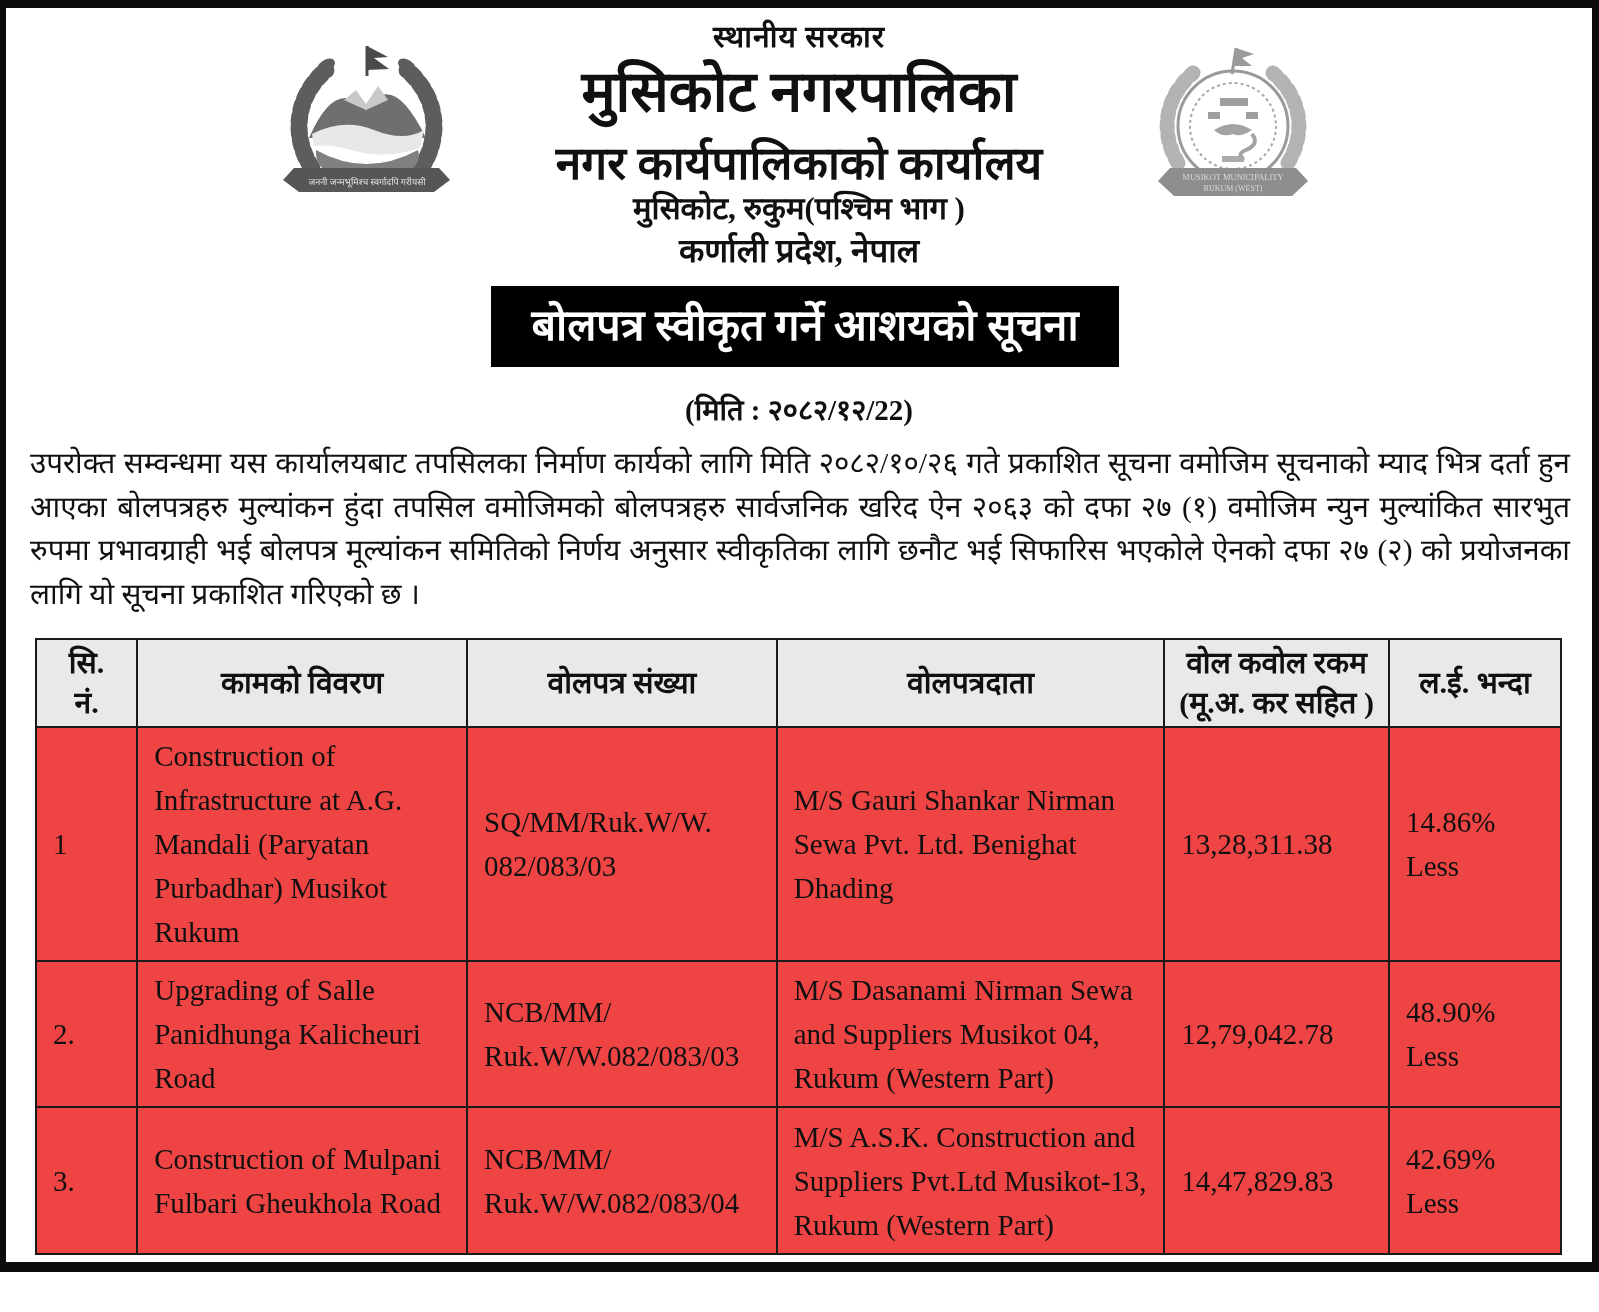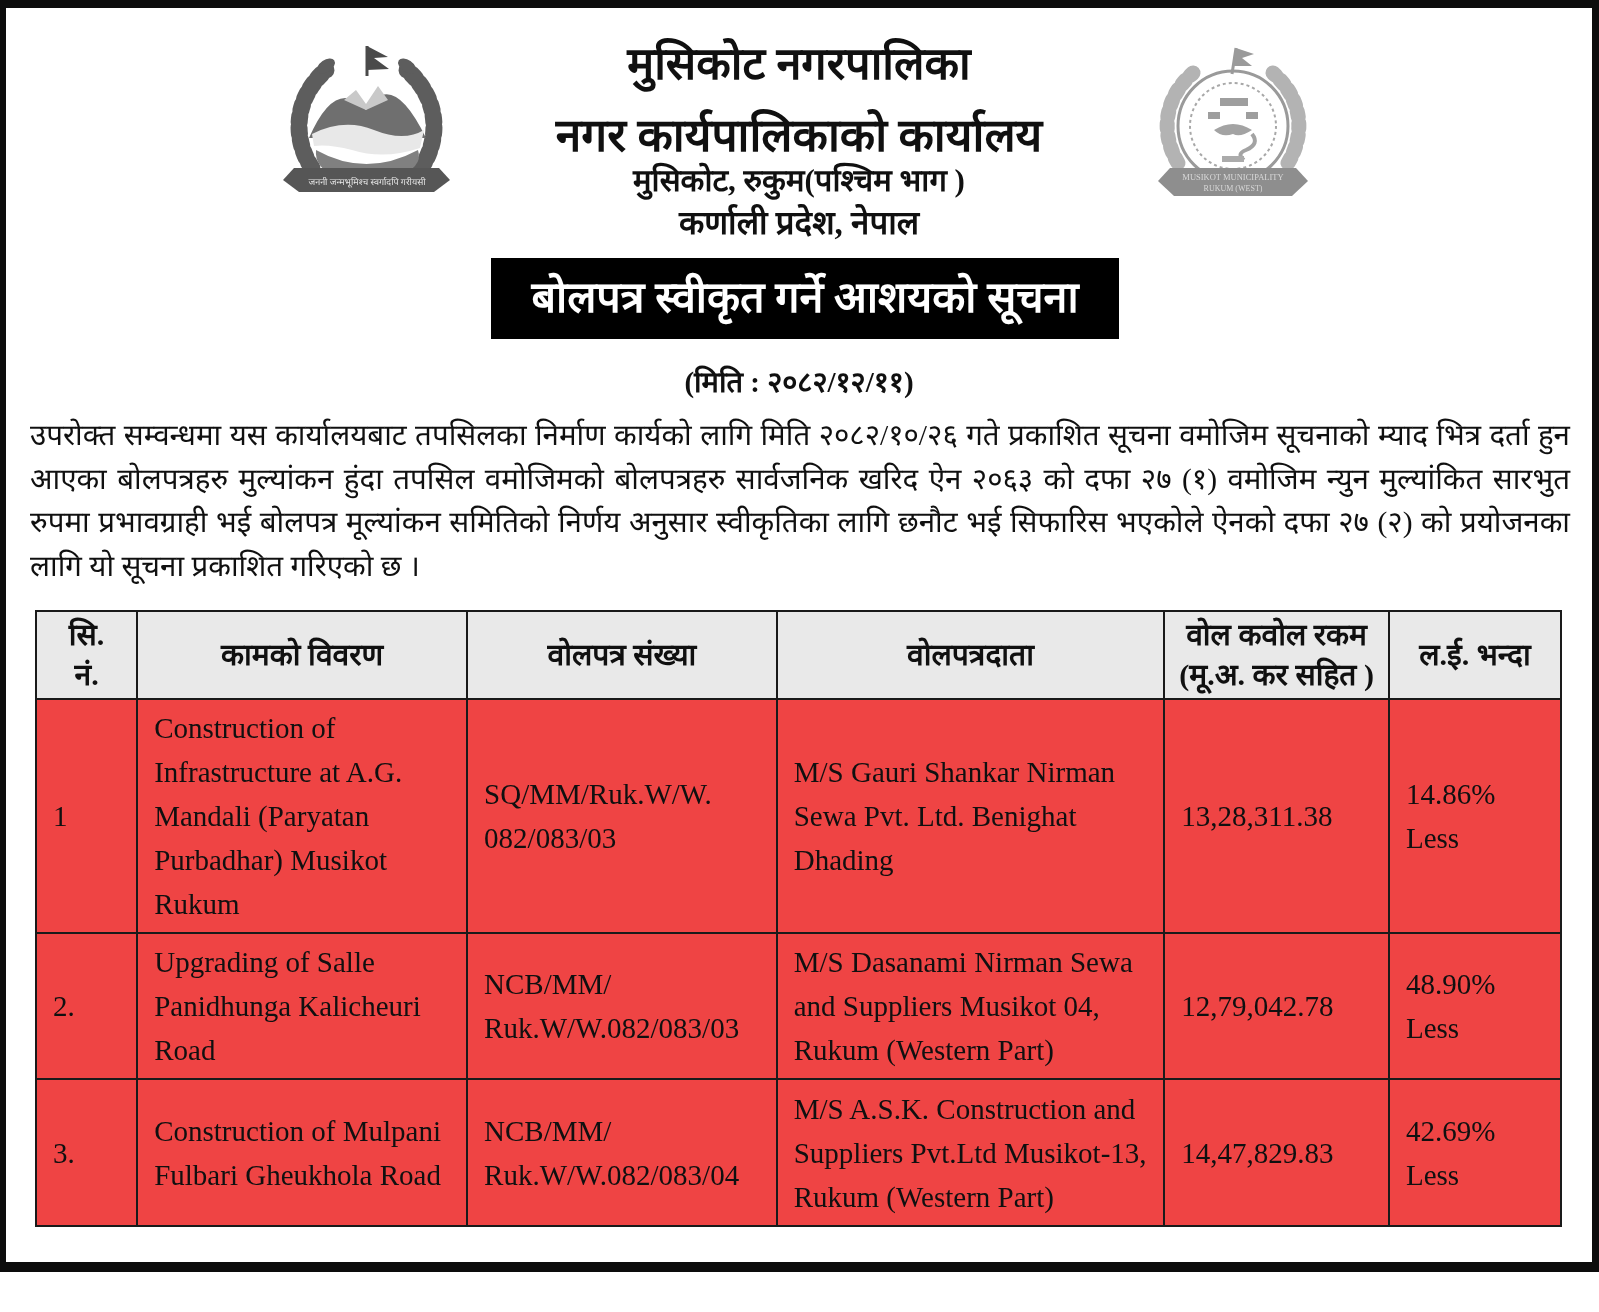--- a/index.html
+++ b/index.html
@@ -3,21 +3,21 @@
 <meta charset="utf-8">
 <style>
   html,body{margin:0;padding:0;background:#fff;}
   body{width:1599px;height:1312px;font-family:"Liberation Serif","DejaVu Serif",serif;color:#101010;}
   .page{box-sizing:border-box;position:relative;width:1599px;height:1272px;
         border-top:8px solid #0c0c0c;border-left:6px solid #0c0c0c;
         border-right:7px solid #0c0c0c;border-bottom:10px solid #0c0c0c;
         background:#fff;overflow:hidden;}
   .center{text-align:center;}
   .gov-label{font-size:30px;font-weight:bold;margin-top:7px;letter-spacing:1px;}
-  .muni-title{font-size:45px;font-weight:bold;line-height:72px;margin-top:20px;}
+  .muni-title{font-size:57px;font-weight:bold;line-height:72px;margin-top:0;}
   .office-title{font-size:46px;font-weight:bold;line-height:52px;margin-top:10px;}
   .addr-line{font-size:31px;font-weight:bold;line-height:38px;}
   .prov-line{font-size:33px;font-weight:bold;line-height:38px;margin-top:4px;}
   .banner-wrap{margin-top:16px;text-align:center;padding-left:12px;}
   .banner{display:inline-block;background:#000;color:#fff;font-size:43px;font-weight:bold;
           padding:8px 34px 14px 34px;min-width:560px;}
   .date-line{font-size:29px;font-weight:bold;margin-top:22px;}
   .body-para{font-size:29.5px;line-height:43.5px;text-align:justify;margin:14px 22px 12px 24px;
              font-weight:500;}
   table.notice{border-collapse:collapse;table-layout:fixed;margin:22px 0 0 29px;width:1527px;}
@@ -81,30 +81,31 @@
 
       <path d="M38,96 Q70,80 100,92 Q130,104 150,92 L146,110 Q110,122 78,112 Q55,106 40,108 Z" fill="#e8e8e8"></path>
 
       <path d="M42,112 Q92,140 144,112 Q150,130 120,140 Q92,148 64,140 Q40,130 42,112 Z" fill="#808080"></path>
 
       <path d="M20,130 L165,130 L176,142 L160,154 L25,154 L9,142 Z" fill="#565656"></path>
       <text x="93" y="147" text-anchor="middle" font-size="9" fill="#e6e6e6">जननी जन्मभूमिश्च स्वर्गादपि गरीयसी</text>
     </svg>
   </div>
 
+  <div class="center gov-label">स्थानीय  सरकार</div>
   <div class="center muni-title">मुसिकोट नगरपालिका</div>
   <div class="center office-title">नगर कार्यपालिकाको कार्यालय</div>
   <div class="center addr-line">मुसिकोट, रुकुम(पश्चिम भाग )</div>
   <div class="center prov-line">कर्णाली प्रदेश, नेपाल</div>
 
   <div class="banner-wrap">
     <span class="banner">बोलपत्र स्वीकृत गर्ने आशयको सूचना</span>
   </div>
 
-  <div class="center date-line">(मिति : २०८२/१२/११)</div>
+  <div class="center date-line">(मिति : २०८२/१२/22)</div>
 
   <div class="body-para">उपरोक्त सम्वन्धमा यस कार्यालयबाट तपसिलका निर्माण कार्यको लागि मिति २०८२/१०/२६ गते प्रकाशित सूचना वमोजिम सूचनाको म्याद भित्र दर्ता हुन आएका बोलपत्रहरु मुल्यांकन हुंदा तपसिल वमोजिमको बोलपत्रहरु  सार्वजनिक खरिद ऐन २०६३ को दफा २७ (१) वमोजिम न्युन मुल्यांकित सारभुत रुपमा प्रभावग्राही भई बोलपत्र मूल्यांकन समितिको  निर्णय अनुसार स्वीकृतिका लागि छनौट भई सिफारिस भएकोले ऐनको दफा २७ (२) को प्रयोजनका लागि यो सूचना प्रकाशित गरिएको छ ।</div>
 
   <table class="notice">
     <colgroup>
       <col class="col-sn">
         <col class="col-work">
         <col class="col-bid">
       <col class="col-bidder">
         <col class="col-amt">

